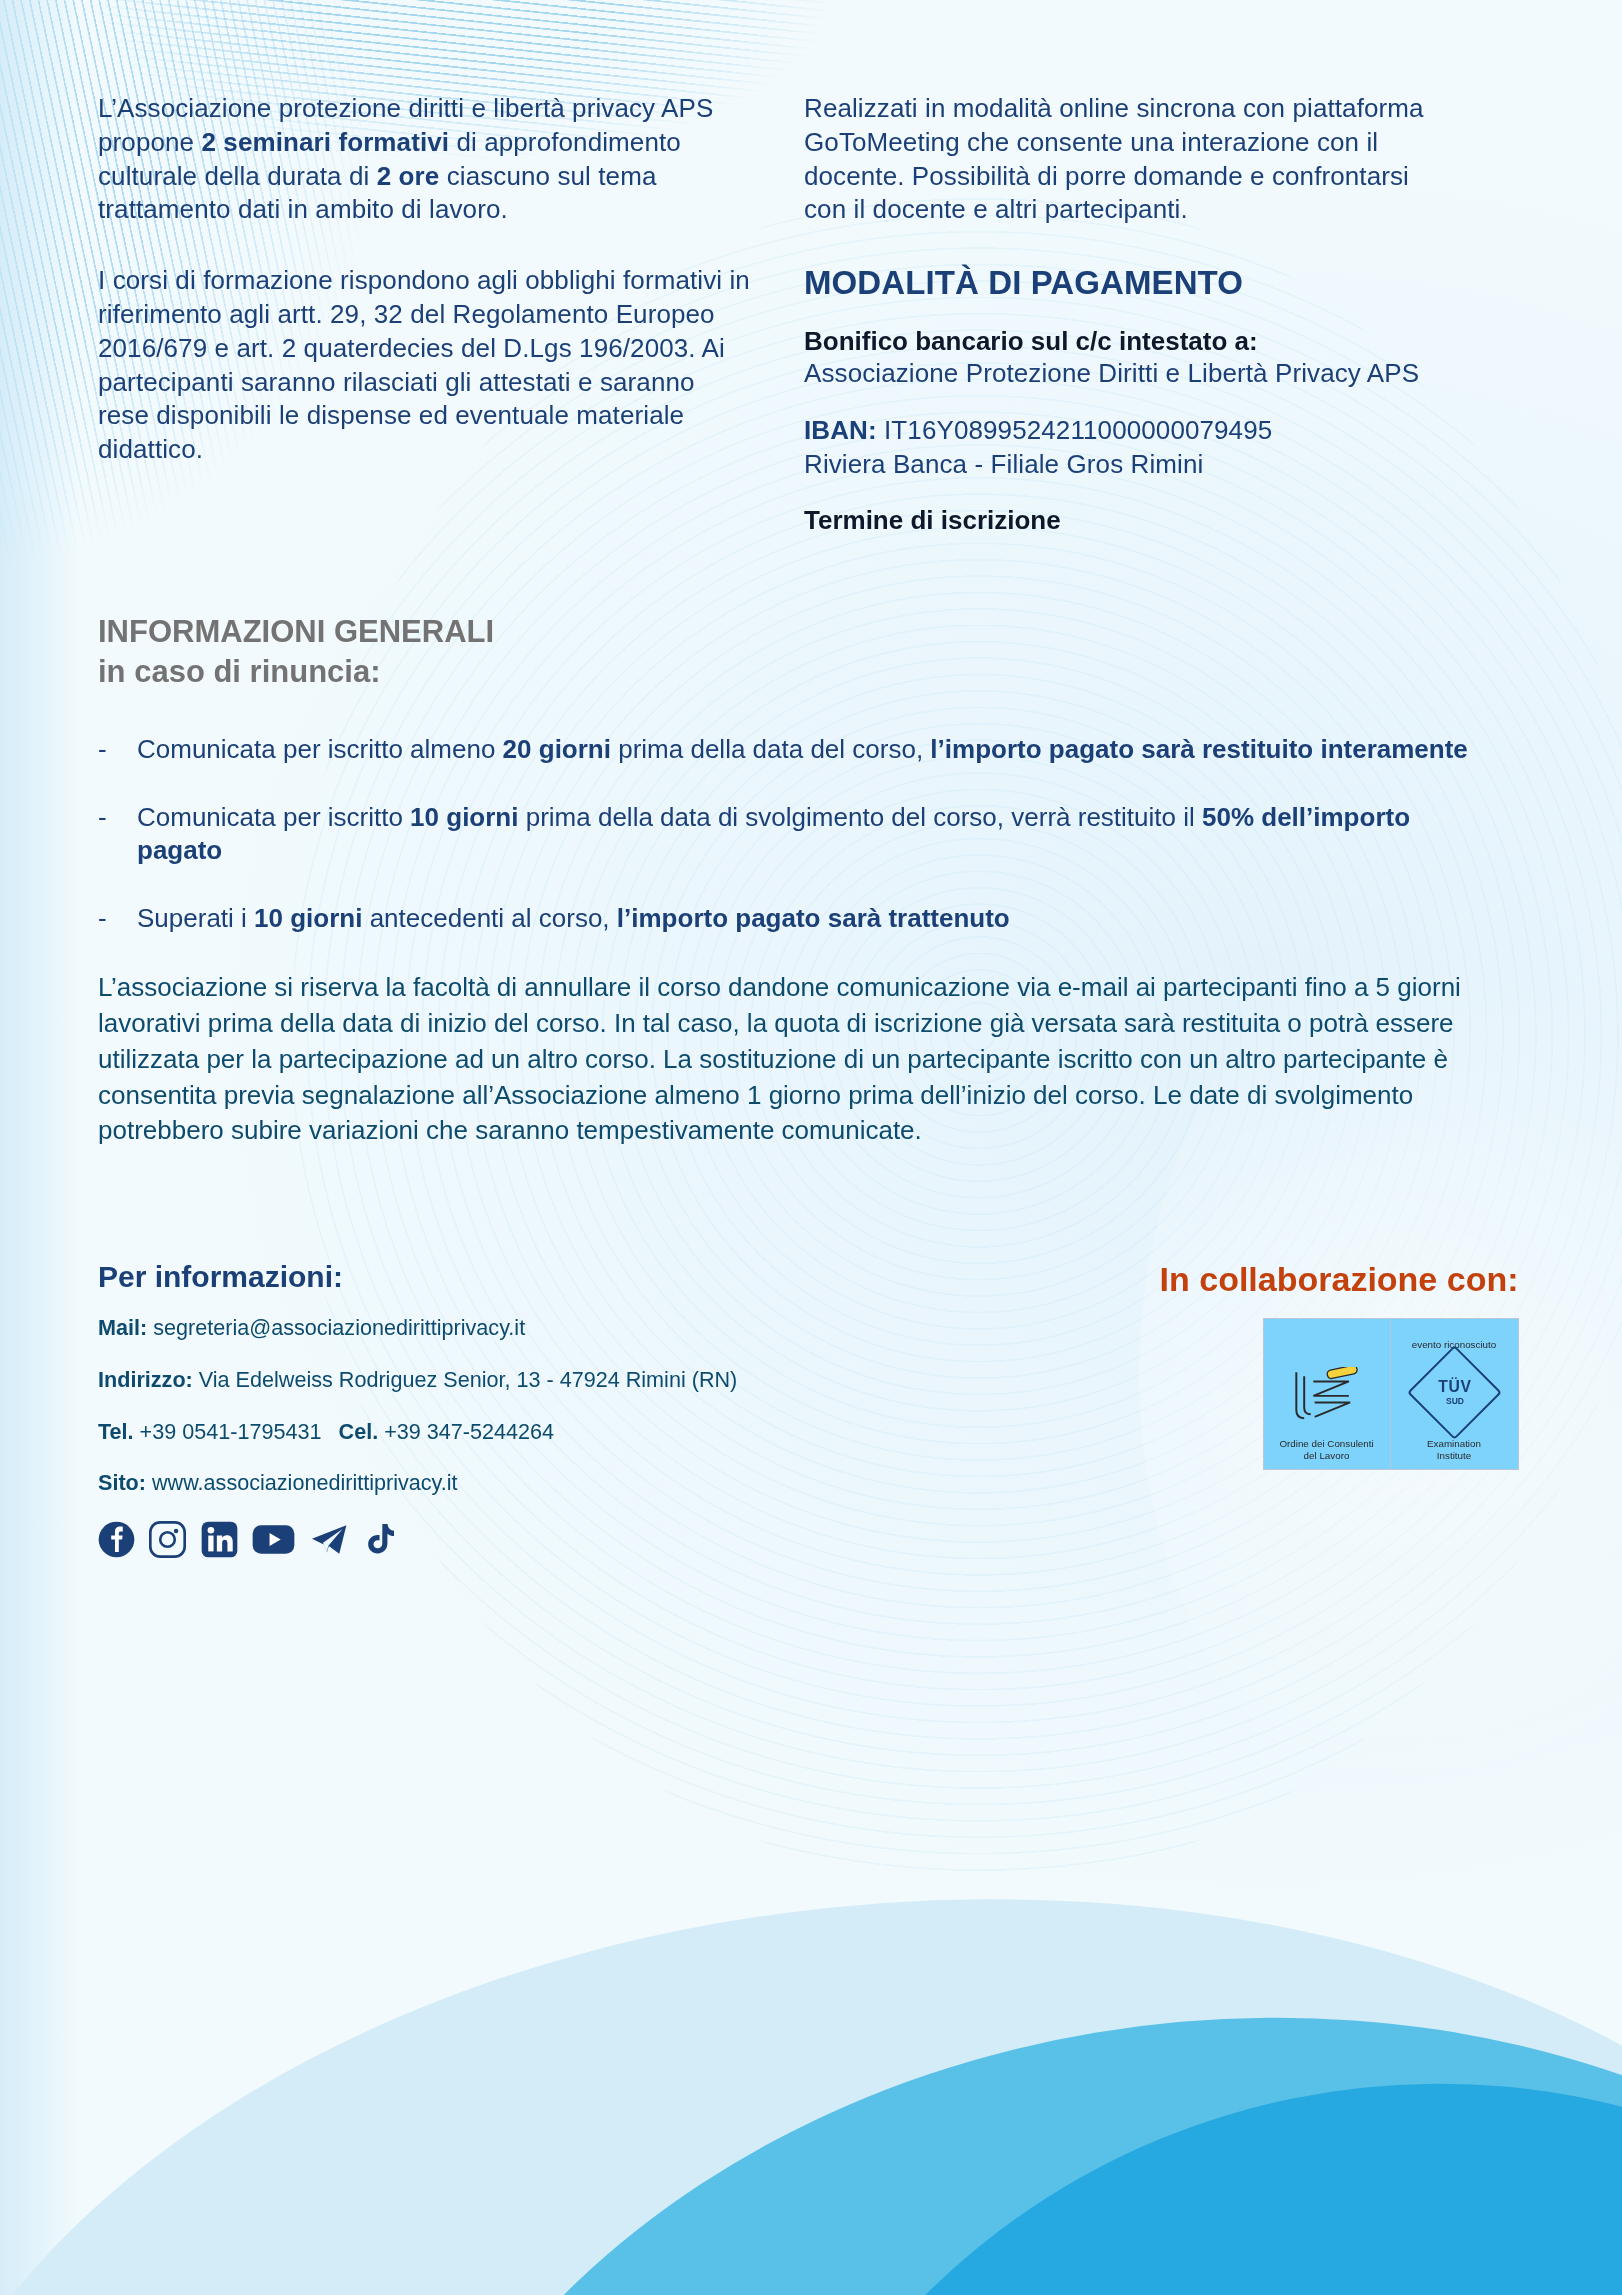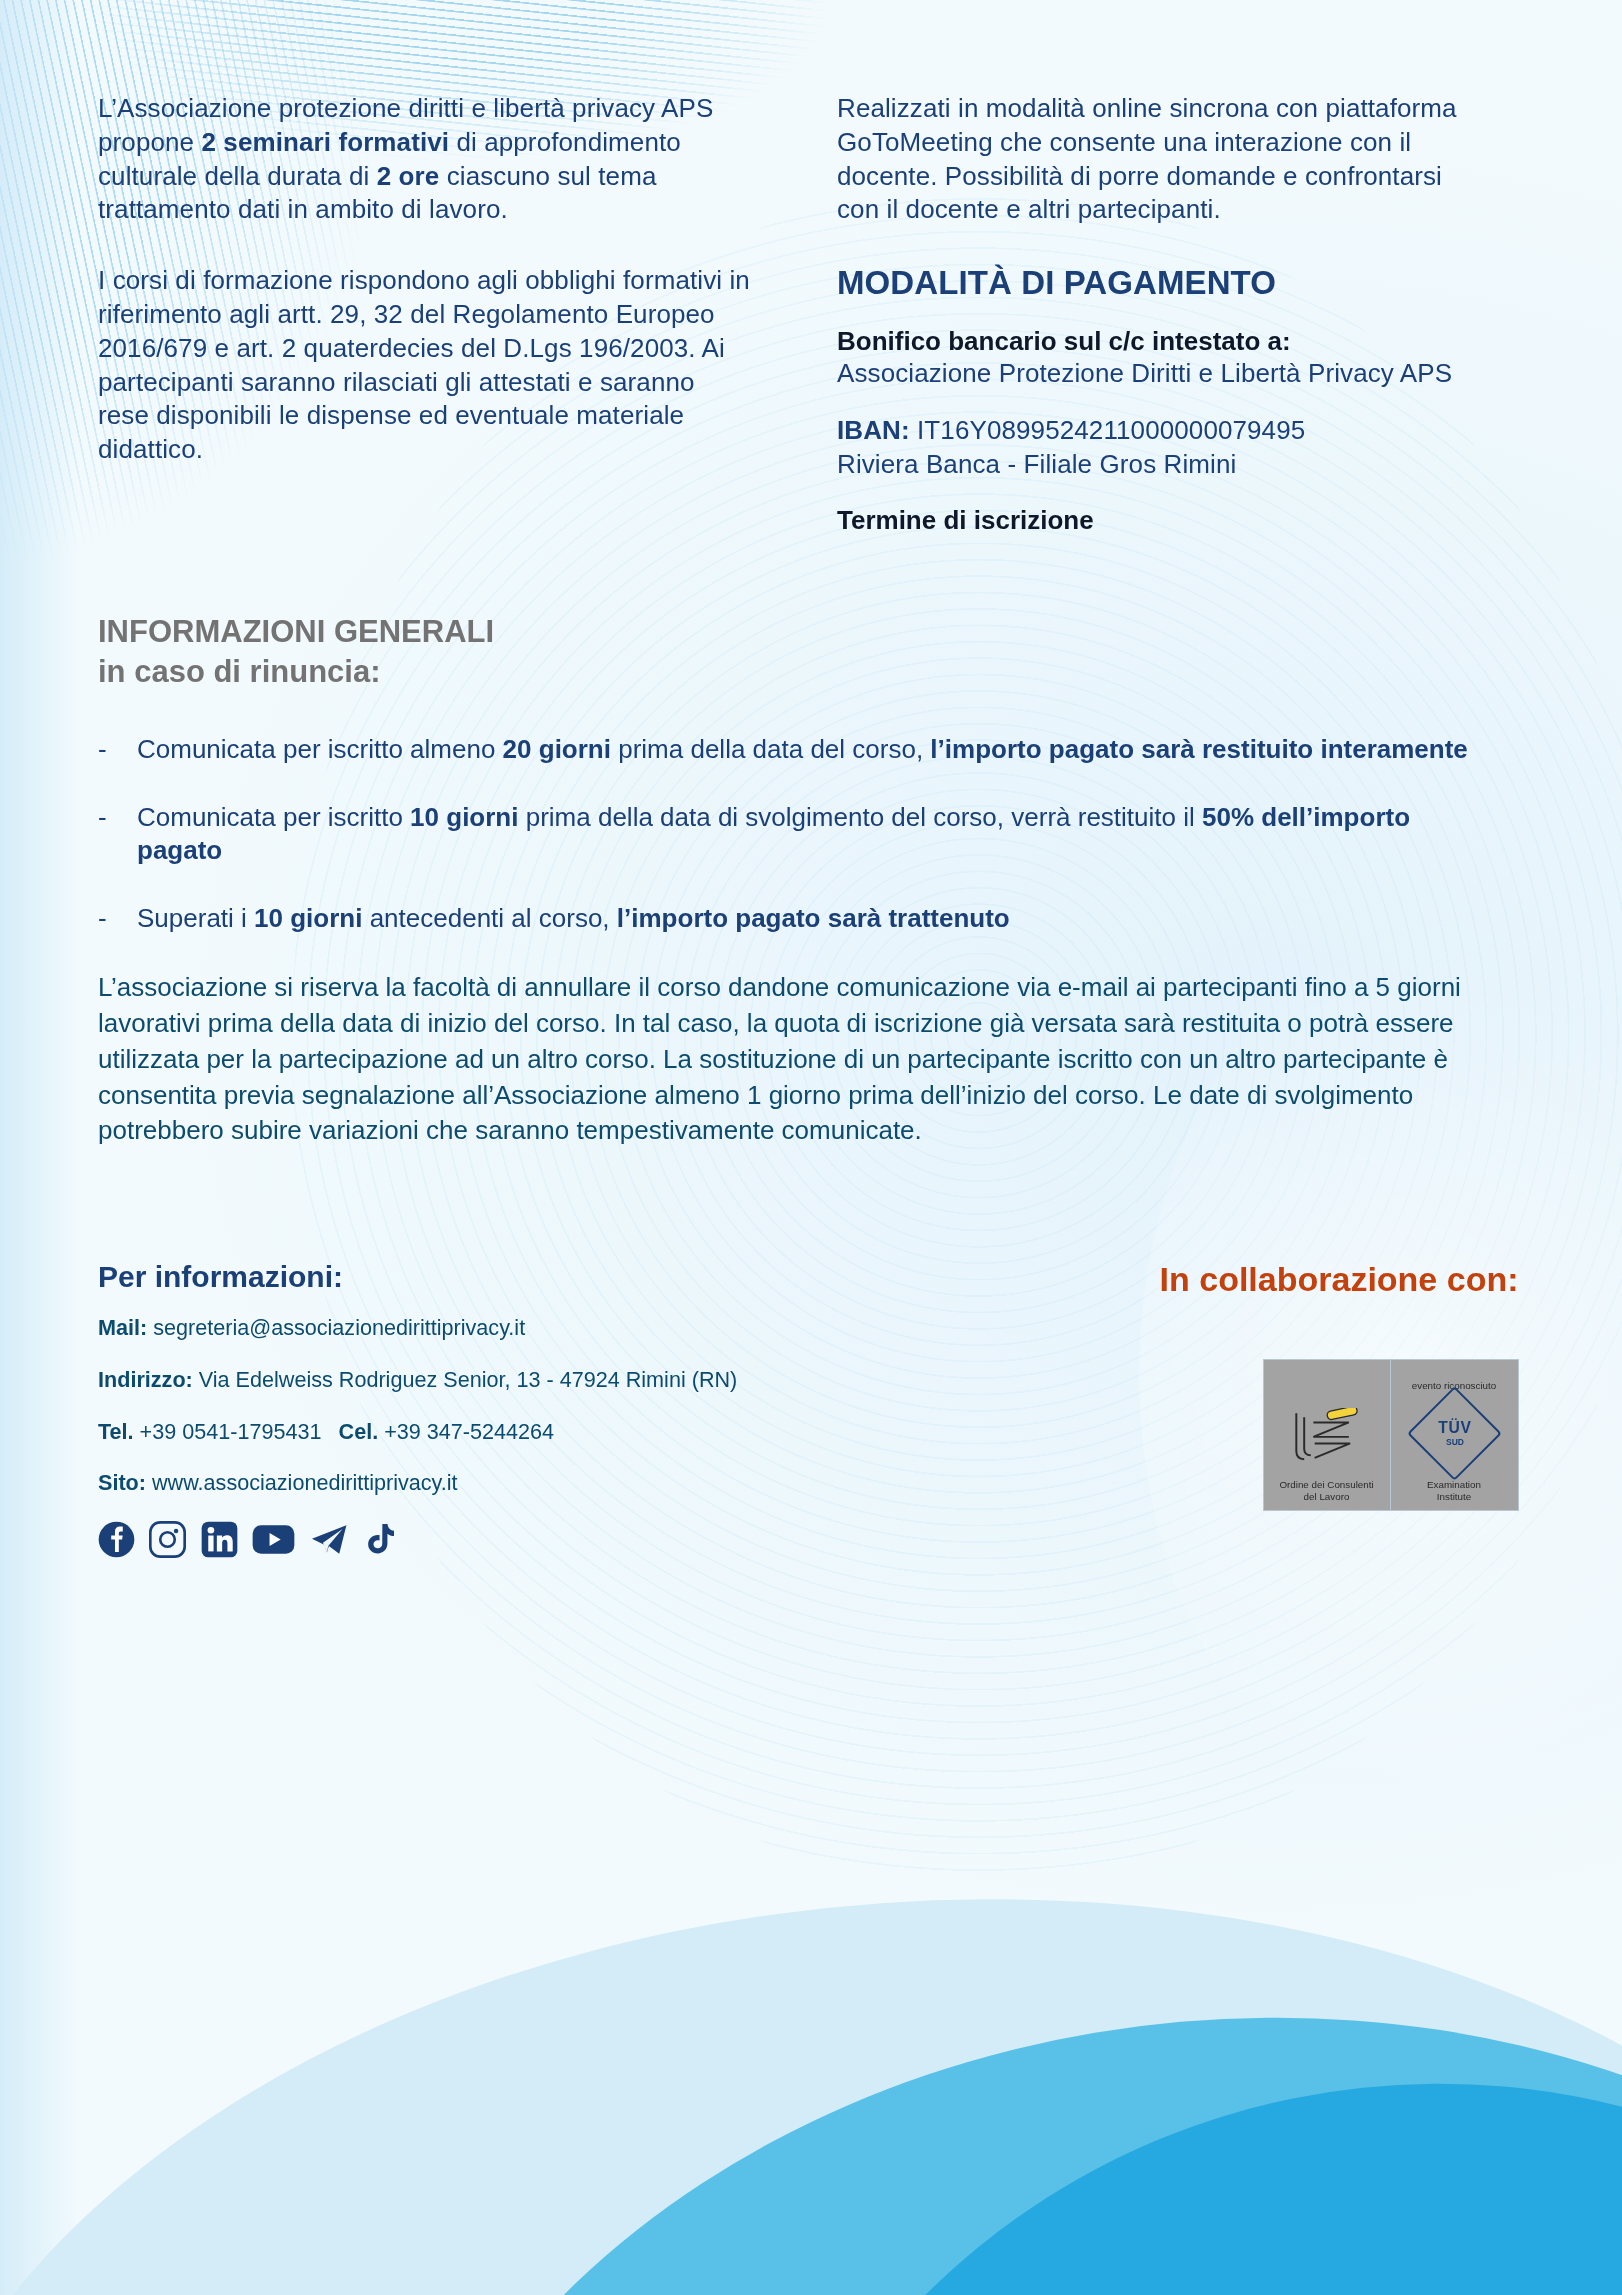--- a/index.html
+++ b/index.html
@@ -124,21 +124,21 @@
   
   .page {
     position: relative;
     z-index: 2;
     padding: 92px 98px 0 98px;
     box-sizing: border-box;
   }
 
   .cols {
     display: flex;
-    gap: 85px;
+    gap: 52px;
   }
   .col {
     width: 654px;
   }
 
   p {
     margin: 0 0 0 0;
     font-size: 26px;
     line-height: 1.30;
     color: #1b3f77;
@@ -248,29 +248,28 @@
     margin-bottom: 18.3px;
   }
   .logos {
     display: flex;
     gap: 0px;
     justify-content: flex-end;
   }
   .logo-box {
     width: 128px;
     height: 152px;
-    background: #a3a3a3;
+    background: #7dd3fc;
     border: 1.3px solid #b9c6d4;
     box-sizing: border-box;
     display: flex;
     flex-direction: column;
     align-items: center;
     justify-content: flex-end;
     padding-bottom: 6.5px;
-    margin-top: 41px;
   }
   .logo-box.second { border-left: none; }
   .logo-caption {
     font-size: 9.8px;
     color: #2a2a2a;
     text-align: center;
     line-height: 1.25;
     font-family: "Liberation Sans", sans-serif;
   }
   .logo-caption.top {

